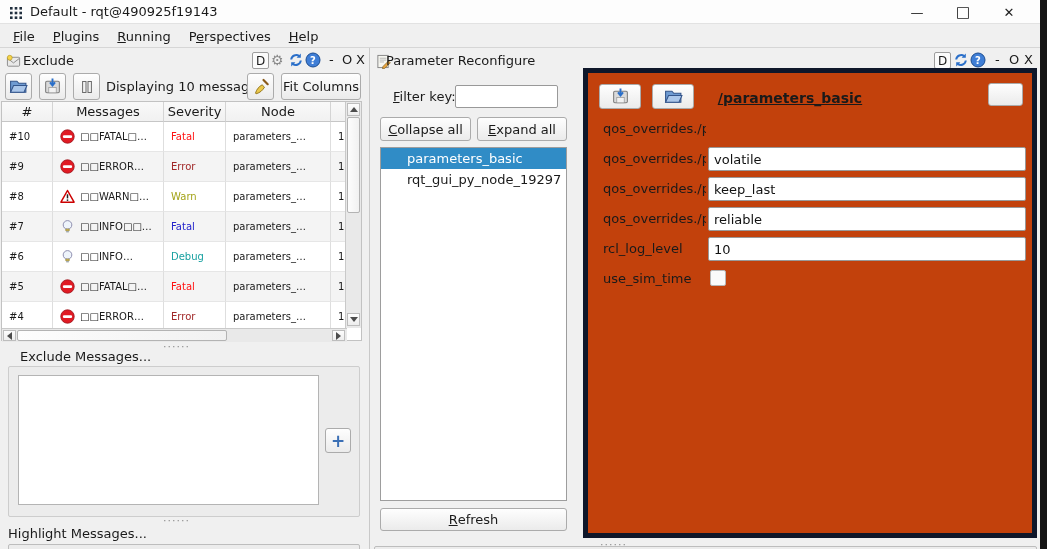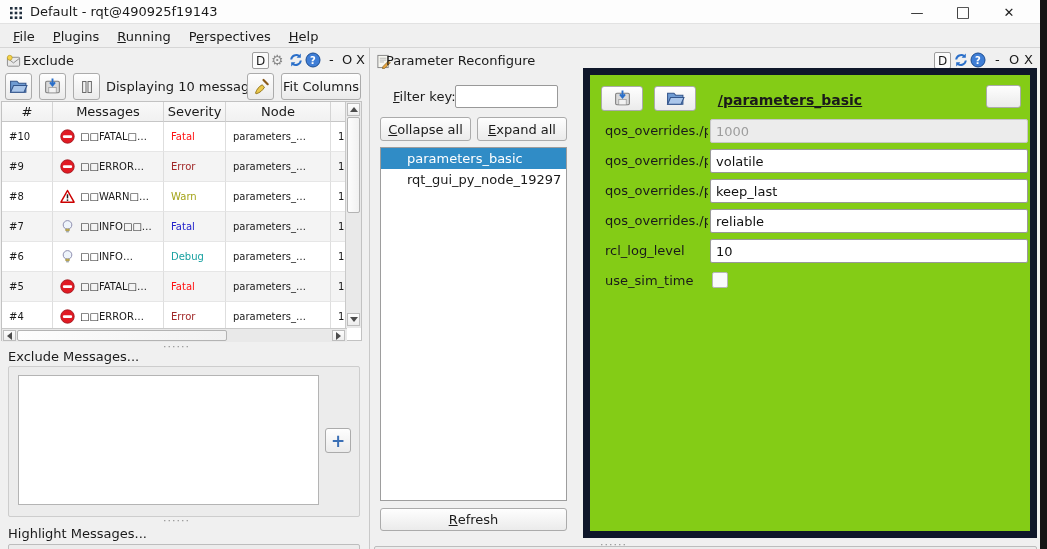--- a/index.html
+++ b/index.html
@@ -66,21 +66,21 @@
   .exclude-panel { position:absolute; left:8px; top:318px; width:352px; height:151px; background:#ececec; border:1px solid #cdcdcd; border-radius:2px; }
   .exclude-list { position:absolute; left:9px; top:8px; width:301px; height:130px; background:#fff; border:1px solid #b4b4b4; }
   .plus-btn { left:316px; top:61px; width:26px; height:25px; font-size:17px; font-weight:bold; color:#3b6fb5; }
   .bottom-sliver { position:absolute; background:#ececec; border:1px solid #bdbdbd; border-radius:2px; }
 
   
   .flabel { position:absolute; font-size:13px; }
   .tree-box { position:absolute; left:8px; top:99px; width:187px; height:354px; background:#fff; border:1px solid #9d9d9d; }
   .tree-item { height:21px; font-size:13px; padding-left:26px; display:flex; align-items:center; white-space:nowrap; overflow:hidden; }
   .tree-item.sel { background:#308cc6; color:#fff; }
-  .detail-panel { position:absolute; left:211px; top:20px; width:454px; height:470px; background:#84cc16; border:7px solid #0f172a; }
+  .detail-panel { position:absolute; left:211px; top:20px; width:454px; height:470px; background:#c2410c; border:5px solid #0f172a; }
   .detail-title { position:absolute; left:0; right:40px; top:17px; text-align:center; font-size:14px; font-weight:bold; text-decoration:underline; }
   .detail-btn { width:42px; height:25px; }
   .detail-btn svg { width:19px; height:17px; }
   .empty-btn { right:9px; top:10px; width:35px; height:23px; }
   .prow { position:absolute; left:0; width:100%; height:24px; }
   .plabel { position:absolute; left:15px; top:4px; width:103px; font-size:13px; white-space:nowrap; overflow:hidden; }
   .pinput { position:absolute; left:120px; top:0; width:318px; height:24px; }
   .pcheck { position:absolute; left:122px; top:3px; width:16px; height:16px; background:#fafafa; border:1px solid #b6b6b6; border-radius:2px; }
 
   .ibtn svg { display:block; }
@@ -298,21 +298,21 @@
           </span>
         <span class="sb-thumb" style="left:15px; top:1px; width:210px; height:11px;"></span>
         <span class="sb-btn" style="left:330px; top:1px; width:13px; height:11px;">
             <span class="arr right"></span>
           </span>
       </div>
     </div>
 
     <span class="splitter-dots" style="left:163px; top:292px;">······</span>
 
-    <span class="section-label" style="left:8px; top:301px;text-align:right;">Exclude Messages...</span>
+    <span class="section-label" style="left:20px; top:301px;text-align:right;">Exclude Messages...</span>
     <div class="exclude-panel">
       <div class="exclude-list"></div>
       <span class="qbtn plus-btn">+</span>
     </div>
 
     <span class="splitter-dots" style="left:163px; top:466px;">······</span>
     <span class="section-label" style="left:8px; top:478px;">Highlight Messages...</span>
     <div class="bottom-sliver" style="left:8px; top:496px; width:352px; height:10px;"></div>
   </div>
 
@@ -374,21 +374,20 @@
         <svg viewBox="0 0 18 16">
           <path d="M1.5 3h6l1.8 2H16v8.5H1.5z" fill="#6f9bd2" stroke="#34558b"></path>
           <path d="M1.5 13.5l2.8-6.5H17l-2.8 6.5z" fill="#aac6ea" stroke="#34558b"></path>
         </svg>
       </span>
       <span class="detail-title">/parameters_basic</span>
       <span class="qbtn empty-btn"></span>
       <div id="param-rows">
           <div class="prow" style="top: 44px;">
             <div class="plabel">qos_overrides./pa</div>
-            <input class="tinput pinput disabled" disabled="" value="1000" style="">
           </div>
           <div class="prow" style="top: 74px;">
             <div class="plabel">qos_overrides./pa</div>
             <input class="tinput pinput" value="volatile" style="">
           </div>
           <div class="prow" style="top: 104px;">
             <div class="plabel">qos_overrides./pa</div>
             <input class="tinput pinput" value="keep_last" style="">
           </div>
           <div class="prow" style="top: 134px;">

